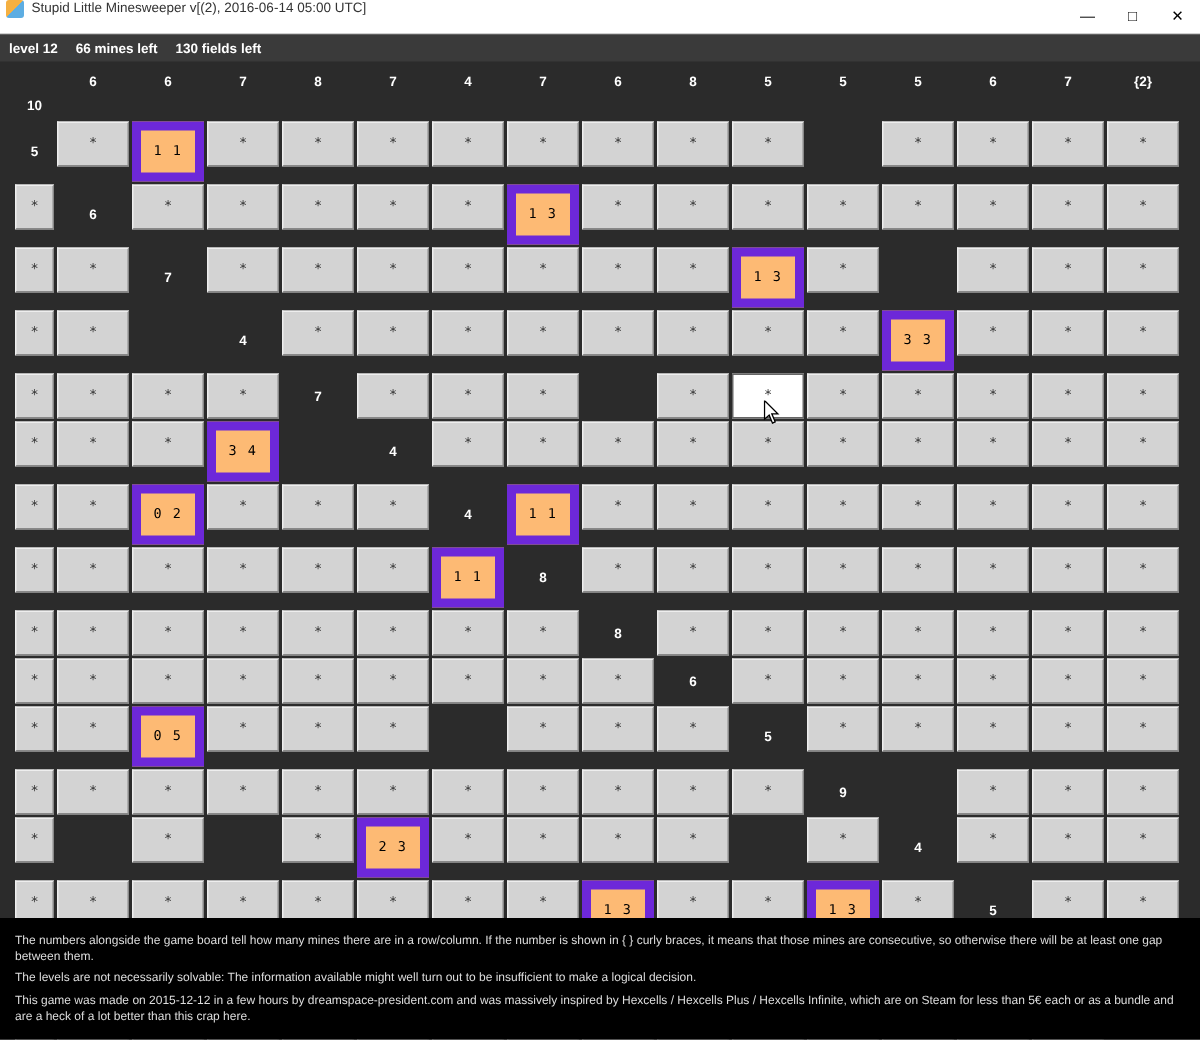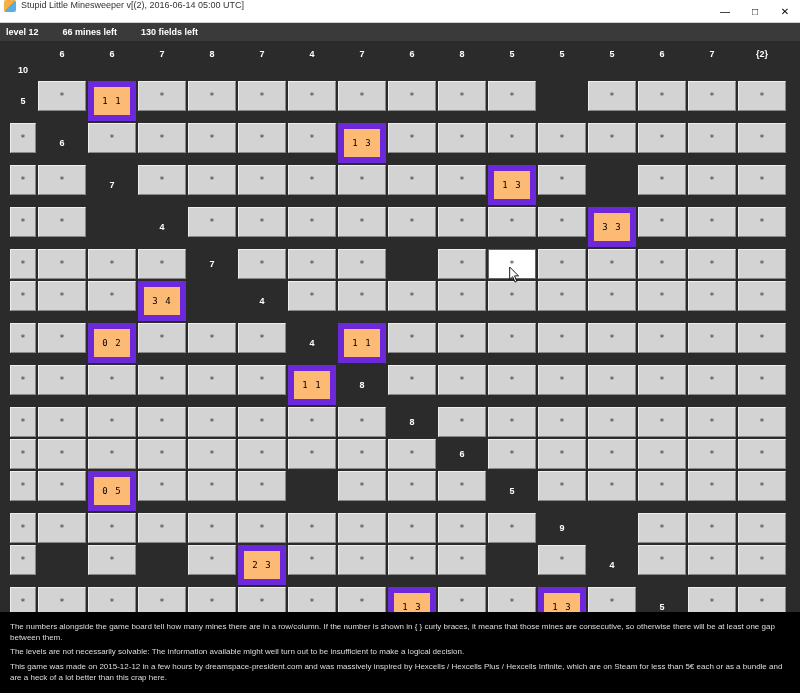--- a/index.html
+++ b/index.html
@@ -55,21 +55,21 @@
   }
   .statusbar {
     height: 18px;
     background: #3a3a3a;
     color: #fff;
     display: flex;
     align-items: center;
     font-size: 9px;
     font-weight: bold;
     padding: 0 6px;
-    gap: 24px;
+    gap: 12px;
   }
   .board-wrap {
     padding: 6px 10px 2px 10px;
   }
   .col-hdr-row {
     display: grid;
     grid-template-columns: 26px repeat(15, 48px);
     gap: 2px;
     margin-bottom: 4px;
   }

